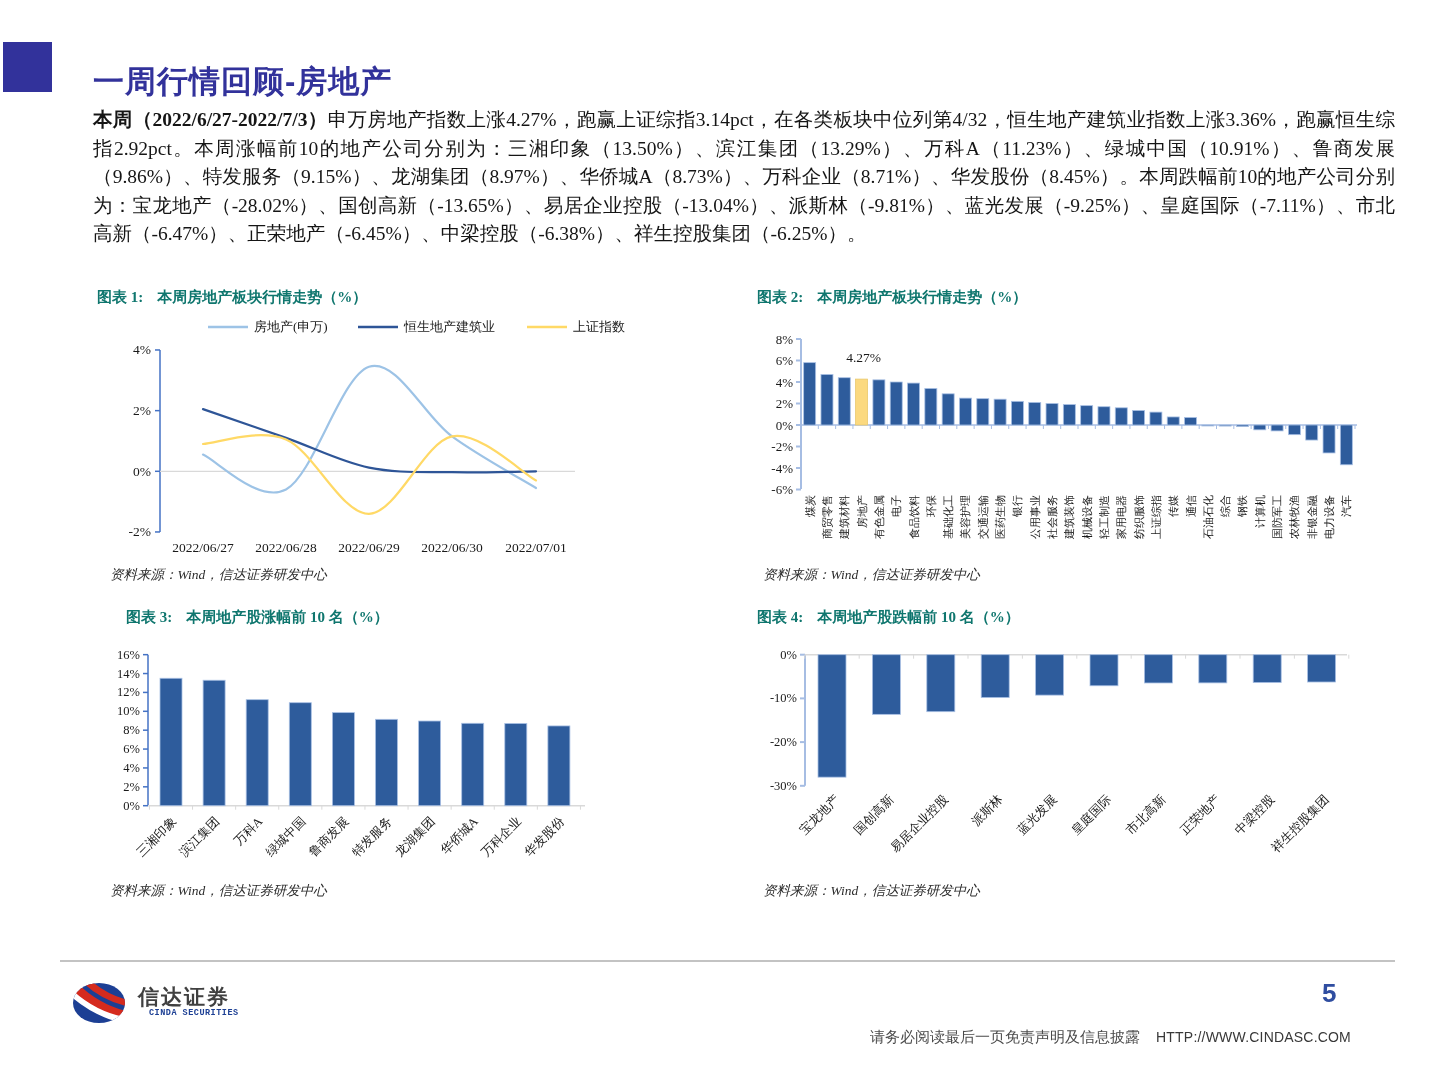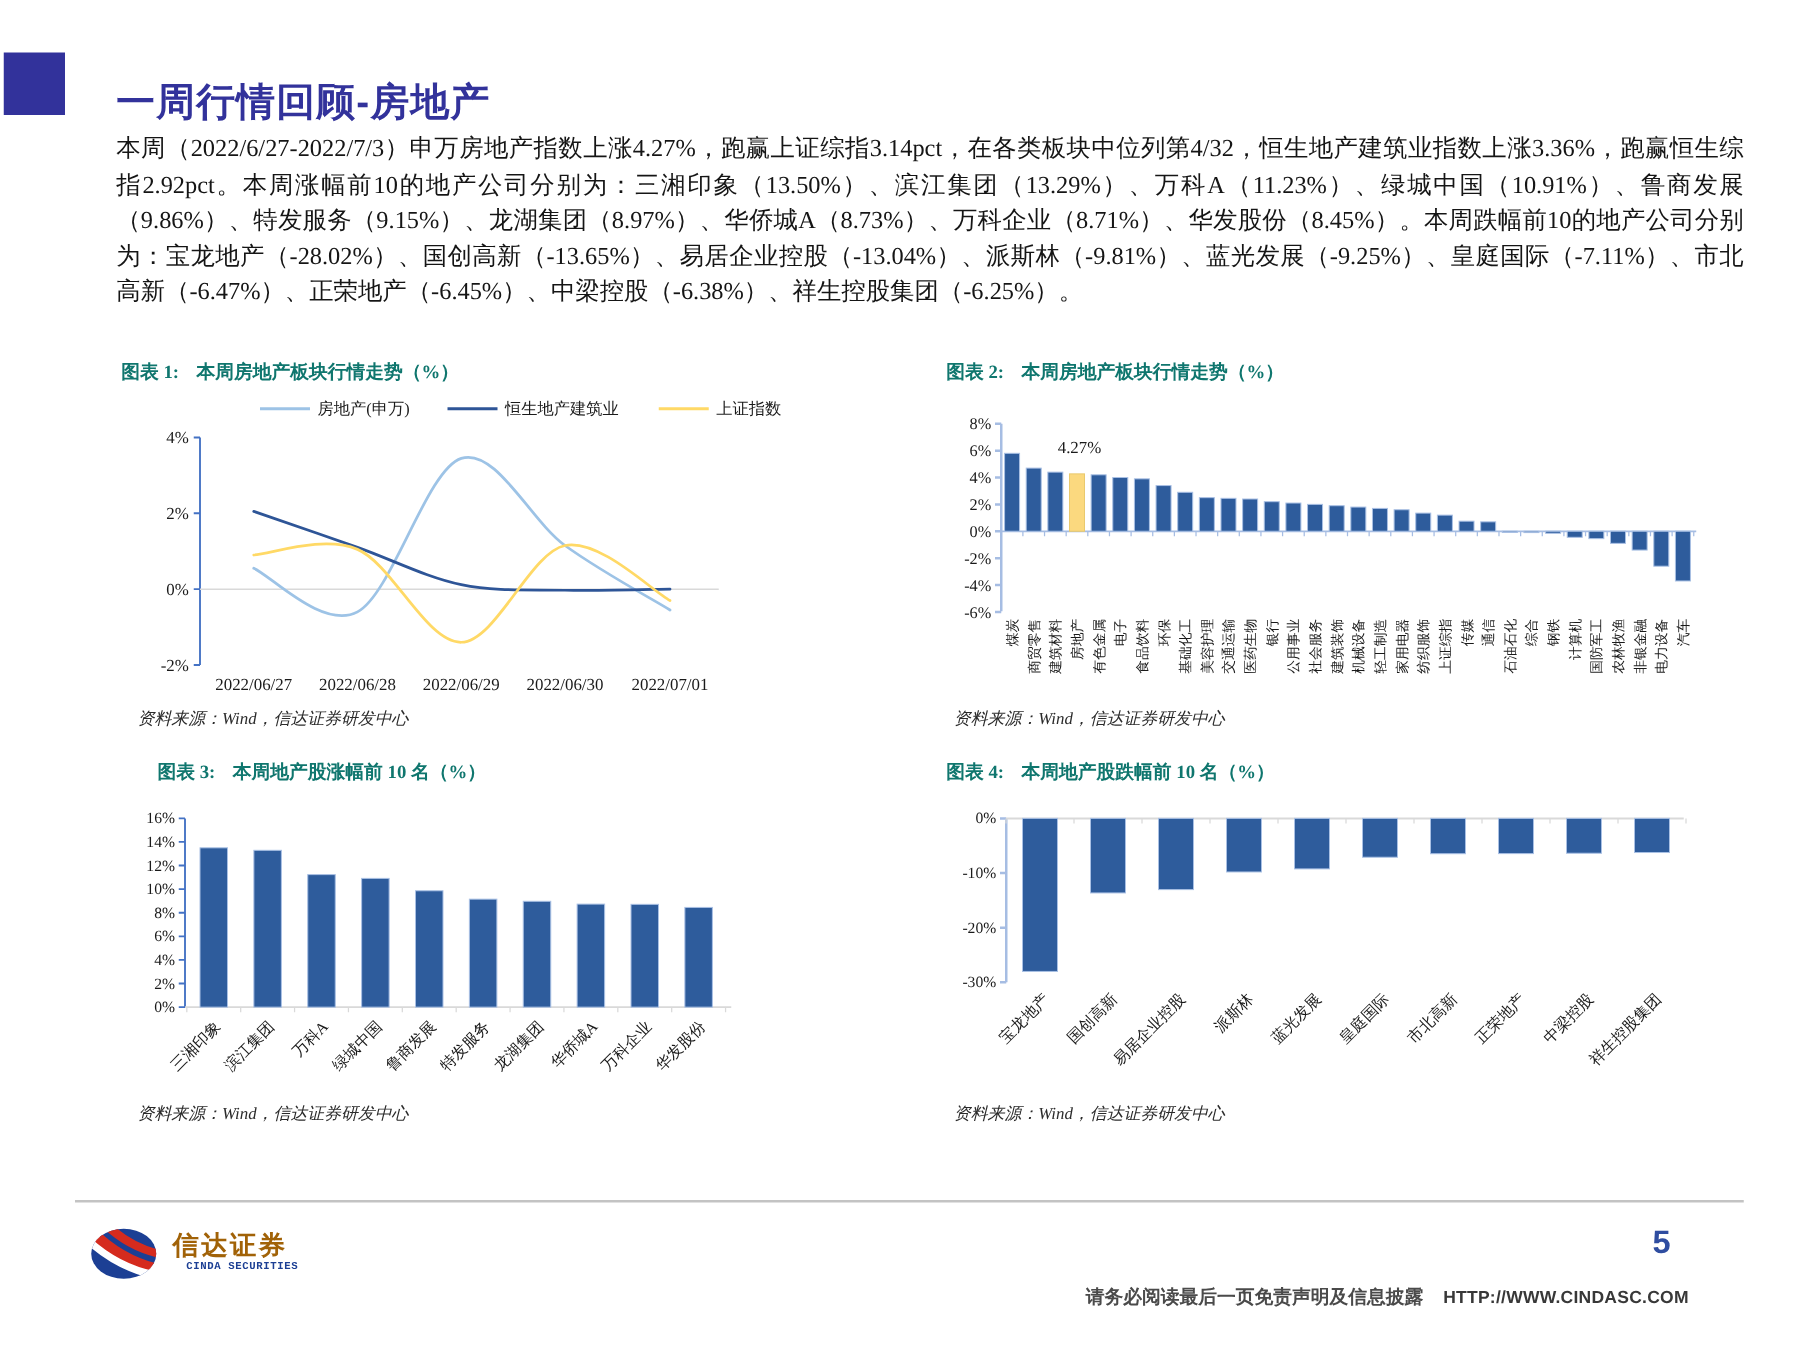--- a/index.html
+++ b/index.html
@@ -3,37 +3,37 @@
 <meta charset="utf-8">
 <style>
   html,body{margin:0;padding:0;background:#fff;}
   #page{position:relative;width:1426px;height:1080px;background:#fff;overflow:hidden;
         font-family:"Liberation Serif","DejaVu Serif",serif;color:#111;}
   .corner-square{position:absolute;left:3px;top:42px;width:49px;height:50px;}
   .page-title{position:absolute;left:93px;top:40px;font-family:"Liberation Sans","DejaVu Sans",sans-serif;
               font-weight:bold;font-size:31px;letter-spacing:1px;}
   .para{position:absolute;left:93px;top:106px;width:1302px;font-size:19.5px;line-height:28.6px;
         text-align:justify;color:#151515;}
-  .para b{font-weight:normal;}
+  .para b{font-weight:bold;}
   .fig-header{position:absolute;font-size:15px;font-weight:bold;color:#0f766e;white-space:nowrap;}
   .fig-header .lbl{margin-right:14px;}
   .chart-box{position:absolute;width:645px;}
   .source{position:absolute;font-size:13.5px;font-style:italic;color:#2b2b2b;white-space:nowrap;}
   svg text{font-family:"Liberation Serif","DejaVu Serif",serif;fill:#1a1a1a;}
   .footer-line{position:absolute;left:60px;top:960px;width:1335px;height:2px;background:#c3c3c3;}
   .logo{position:absolute;left:72px;top:978px;display:flex;align-items:center;}
   .logo-text{margin-left:10px;line-height:1;}
   .logo-cn{font-family:"Liberation Sans","DejaVu Sans",sans-serif;font-weight:bold;font-size:21px;
-           color:#a16207;letter-spacing:2px;}
+           color:#404040;letter-spacing:2px;}
   .logo-en{font-family:Liberation Mono, monospace;font-weight:bold;font-size:8.5px;
            color:#1C3F94;letter-spacing:0.5px;margin-top:2px;margin-left:11px;}
   .page-num{position:absolute;left:1322px;top:978px;font-family:"Liberation Sans","DejaVu Sans",sans-serif;
             font-weight:bold;font-size:26px;color:#2F4DA0;}
   .footer-text{position:absolute;right:75px;top:1028px;font-family:"Liberation Sans","DejaVu Sans",sans-serif;
-               font-size:15px;color:#4a4a4a;font-weight:bold;white-space:nowrap;text-align:center;}
+               font-size:15px;color:#4a4a4a;font-weight:normal;white-space:nowrap;text-align:center;}
   .footer-text .url{margin-left:16px;color:#383838;font-size:14px;letter-spacing:0.2px;}
 </style>
 </head>
 <body>
 
 <div id="page">
 
   <div class="corner-square" style="background: rgb(50, 50, 155);"></div>
   <h1 class="page-title" style="color: rgb(50, 50, 155);">一周行情回顾-房地产</h1>
 

